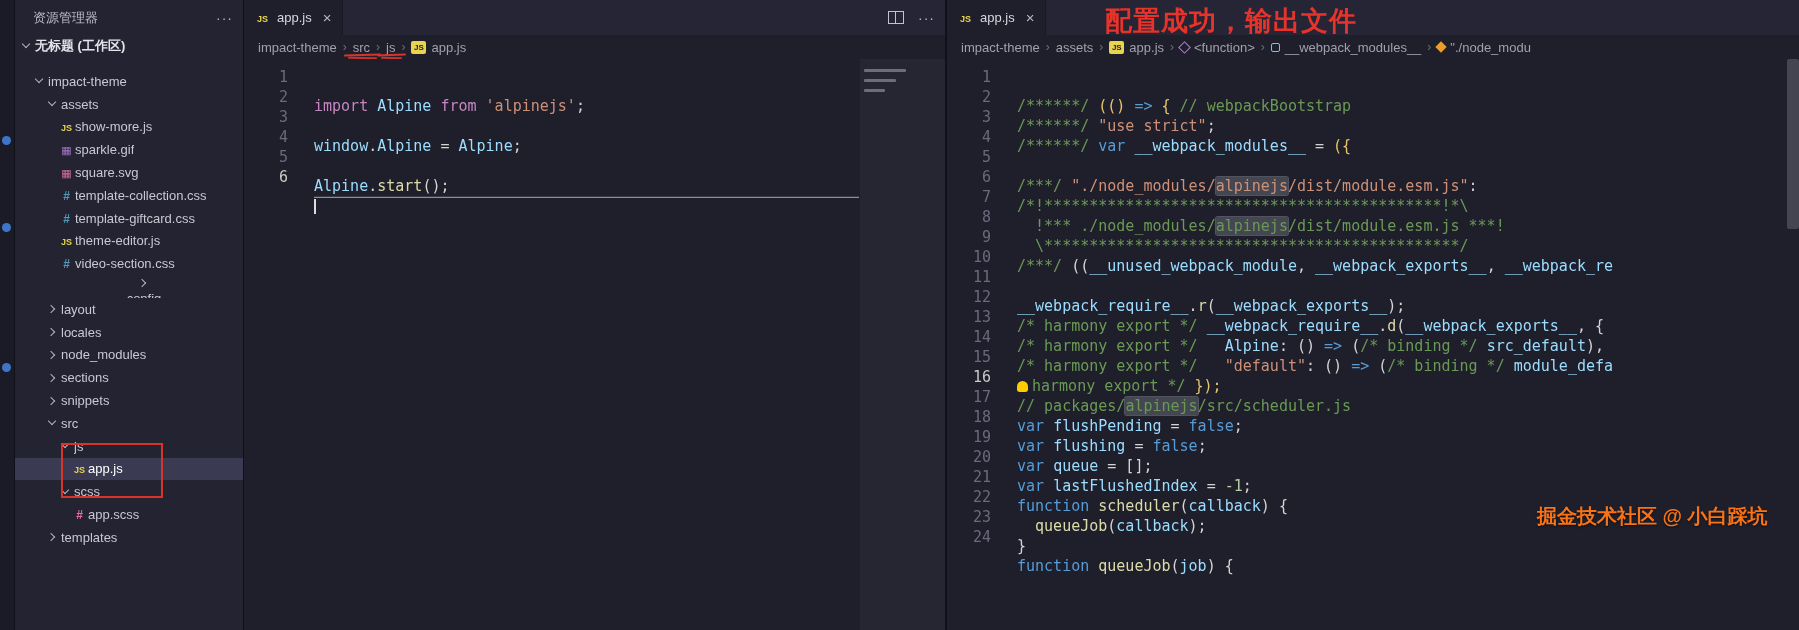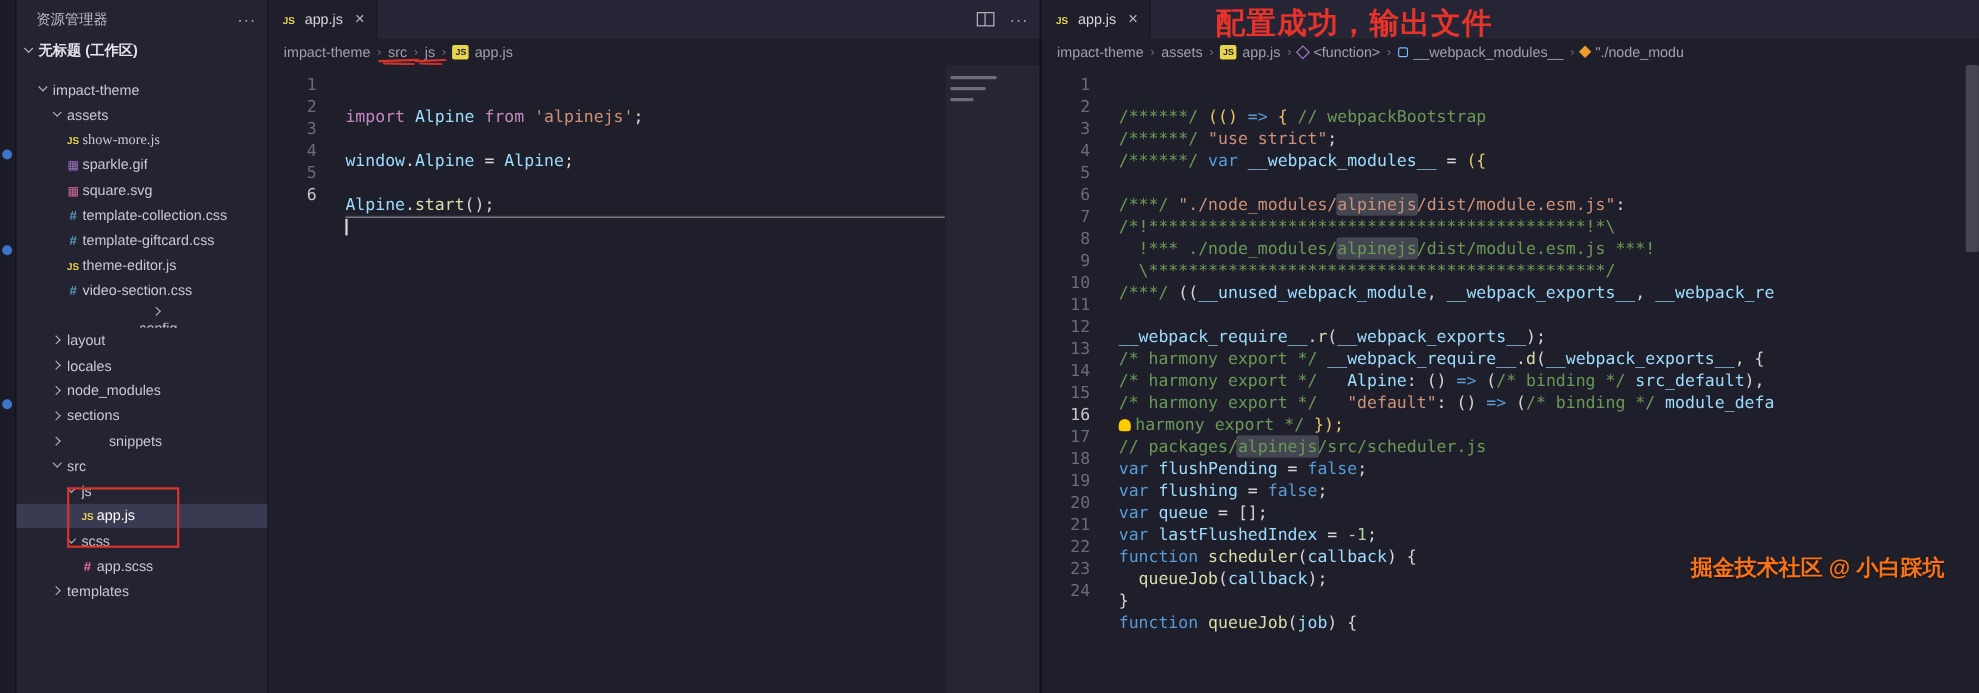--- a/index.html
+++ b/index.html
@@ -102,21 +102,21 @@
     </div>
     <div class="tree">
         <div class="tree-row" style="padding-left: 17px;">
           <span class="chev down"></span>
           <span class="tree-label">impact-theme</span>
         </div>
         <div class="tree-row" style="padding-left: 30px;">
           <span class="chev down"></span>
           <span class="tree-label">assets</span>
         </div>
-        <div class="tree-row" style="padding-left: 43px; font-family: Liberation Serif, serif;">
+        <div class="tree-row" style="padding-left: 43px;">
           <span class="fico js"></span>
           <span class="tree-label">show-more.js</span>
         </div>
         <div class="tree-row" style="padding-left: 43px;">
           <span class="fico img"></span>
           <span class="tree-label">sparkle.gif</span>
         </div>
         <div class="tree-row" style="padding-left: 43px;">
           <span class="fico svg"></span>
           <span class="tree-label">square.svg</span>
@@ -150,21 +150,21 @@
           <span class="tree-label">locales</span>
         </div>
         <div class="tree-row" style="padding-left: 30px;">
           <span class="chev right"></span>
           <span class="tree-label">node_modules</span>
         </div>
         <div class="tree-row" style="padding-left: 30px;">
           <span class="chev right"></span>
           <span class="tree-label">sections</span>
         </div>
-        <div class="tree-row" style="padding-left: 30px; gap: 38px;">
+        <div class="tree-row" style="padding-left: 30px;">
           <span class="chev right"></span>
           <span class="tree-label">snippets</span>
         </div>
         <div class="tree-row" style="padding-left: 30px;">
           <span class="chev down"></span>
           <span class="tree-label">src</span>
         </div>
         <div class="tree-row" style="padding-left: 43px;">
           <span class="chev down"></span>
           <span class="tree-label">js</span>

